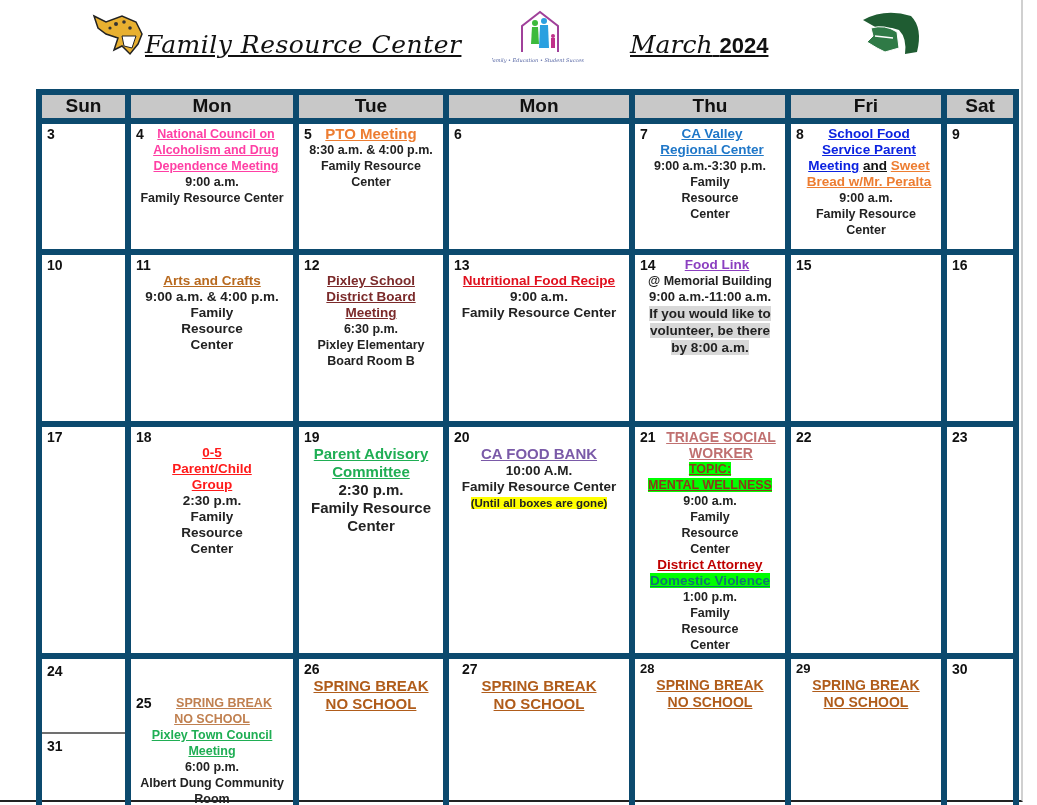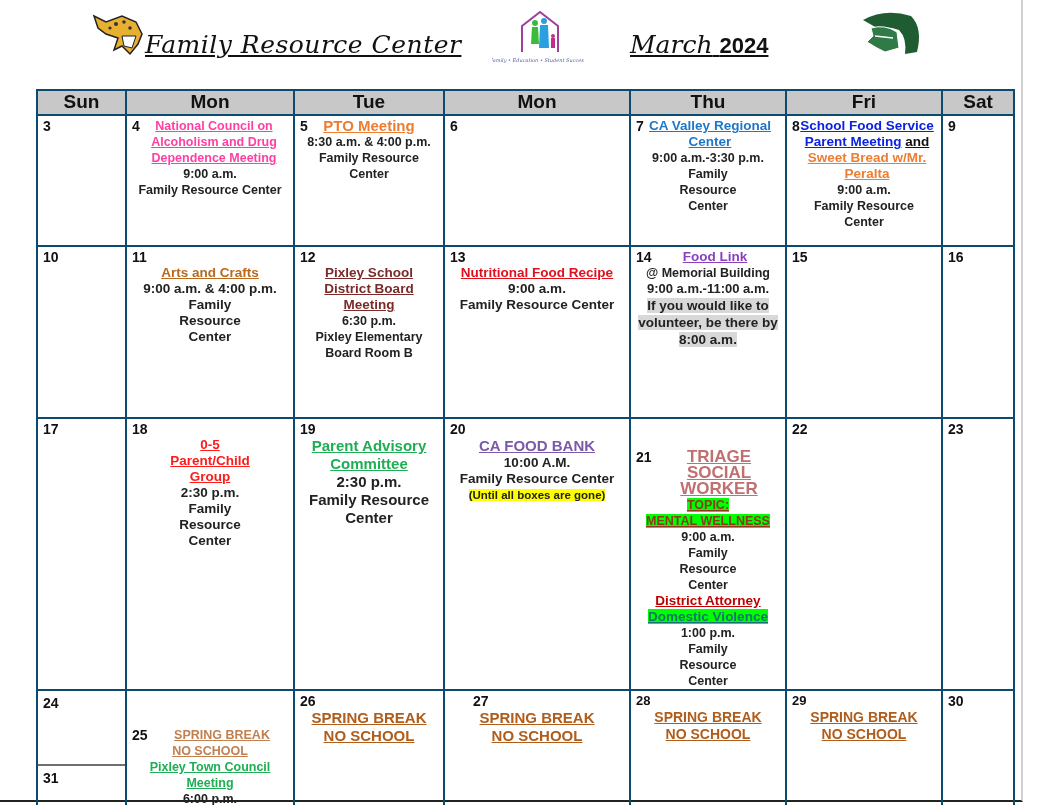--- a/index.html
+++ b/index.html
@@ -4,21 +4,21 @@
 <style>
   html,body{margin:0;padding:0;}
   body{width:1037px;height:805px;background:#fff;position:relative;overflow:hidden;font-family:"Liberation Sans",sans-serif;}
   .page-edge{position:absolute;left:0;top:0;width:1023px;height:802px;border-right:2px solid #d0d0d0;border-bottom:2px solid #222;box-sizing:border-box;}
   .hdr-title{position:absolute;left:145px;top:30px;font-family:"DejaVu Serif",serif;font-style:italic;font-size:25px;color:#111;text-decoration:underline;letter-spacing:0.5px;}
   .hdr-month{position:absolute;left:630px;top:30px;font-size:25px;color:#111;text-decoration:underline;}
   .hdr-month .m{font-family:"DejaVu Serif",serif;font-style:italic;}
   .hdr-month .y{font-family:"Liberation Sans",sans-serif;font-weight:bold;font-size:22px;}
   .logo{position:absolute;}
   table.cal{position:absolute;left:36px;top:89px;border-collapse:collapse;table-layout:fixed;width:977px;}
-  table.cal th,table.cal td{border:2px solid #0c4a6e;padding:0;vertical-align:top;}
+  table.cal th,table.cal td{border:6px solid #0c4a6e;padding:0;vertical-align:top;}
   table.cal th{background:#c8c8c8;font-size:19px;font-weight:bold;height:23px;text-align:center;color:#111;}
   table.cal td{font-size:12.5px;font-weight:bold;color:#222;text-align:center;line-height:16px;}
   .dn{display:block;text-align:left;font-size:14px;color:#111;padding:2px 0 0 5px;line-height:16px;}
   .ev{text-decoration:underline;font-size:13.5px;}
   .ev-lg{font-size:15px;}
   .hl-yellow{background:#ffff00;}
   .hl-green{background:#00ff00;}
   .hl-gray{background:#d8d8d8;}
   .big{font-size:15px;text-align:center;}
   .sb{color:#b05c1a;font-size:15px;text-decoration:underline;line-height:18px;}
@@ -191,23 +191,23 @@
         <div style="font-size:15px;line-height:18px;padding:0 10px;">Family Resource Center</div>
       </td>
       <td>
         <span class="dn">20</span>
         <div class="ev" style="color:#7a5aa8;font-size:15px;line-height:18px;">CA FOOD BANK</div>
         <div style="font-size:13.5px;">10:00 A.M.</div>
         <div style="font-size:13.5px;">Family Resource Center</div>
         <div style="font-size:11.5px;"><span class="hl-yellow">(Until all boxes are gone)</span></div>
       </td>
       <td>
-        <div style="padding-top:2px;position:relative;margin-top:28px;">
+        <div style="padding-top:2px;position:relative;">
           <span class="dn" style="position:absolute;left:0;top:0;">21</span>
-          <div class="ev" style="color:#c07070;font-size:17px;padding:0 8px 0 30px;">TRIAGE SOCIAL WORKER</div>
+          <div class="ev" style="color:#c07070;font-size:14px;padding:0 8px 0 30px;">TRIAGE SOCIAL WORKER</div>
           <div style="color:#8b3a1a;font-size:12.5px;text-decoration:underline;"><span class="hl-green">TOPIC:</span></div>
           <div style="color:#8b3a1a;font-size:12.5px;text-decoration:underline;"><span class="hl-green">MENTAL WELLNESS</span></div>
           <div>9:00 a.m.</div>
           <div style="padding:0 28px;">Family Resource Center</div>
           <div class="ev" style="color:#c00000;">District Attorney</div>
           <div class="ev" style="color:#0f766e;"><span class="hl-green">Domestic Violence</span></div>
           <div>1:00 p.m.</div>
           <div style="padding:0 28px;">Family Resource Center</div>
         </div>
       </td>
@@ -239,21 +239,21 @@
           <div>6:00 p.m.</div>
           <div style="padding:0 4px;">Albert Dung Community Room</div>
         </div>
       </td>
       <td>
         <span class="dn">26</span>
         <div class="sb">SPRING BREAK</div>
         <div class="sb">NO SCHOOL</div>
       </td>
       <td>
-        <span class="dn" style="padding-left:28px;">27</span>
+        <span class="dn" style="padding-left:13px;">27</span>
         <div class="sb">SPRING BREAK</div>
         <div class="sb">NO SCHOOL</div>
       </td>
       <td>
         <span class="dn" style="font-size:13px;">28</span>
         <div class="sb" style="font-size:14px;line-height:17px;">SPRING BREAK</div>
         <div class="sb" style="font-size:14px;line-height:17px;">NO SCHOOL</div>
       </td>
       <td>
         <span class="dn" style="font-size:13px;">29</span>

